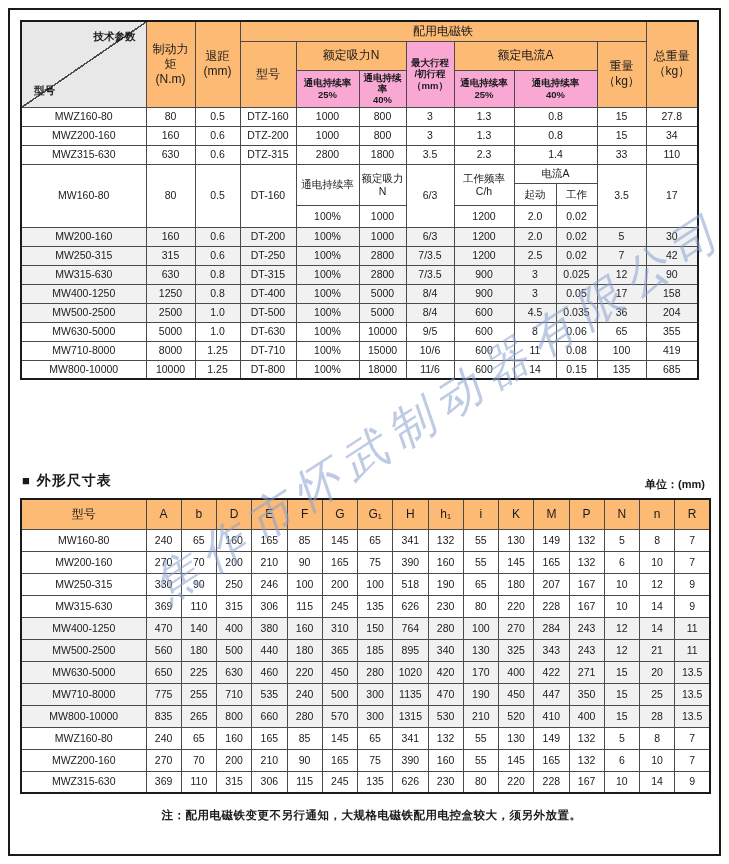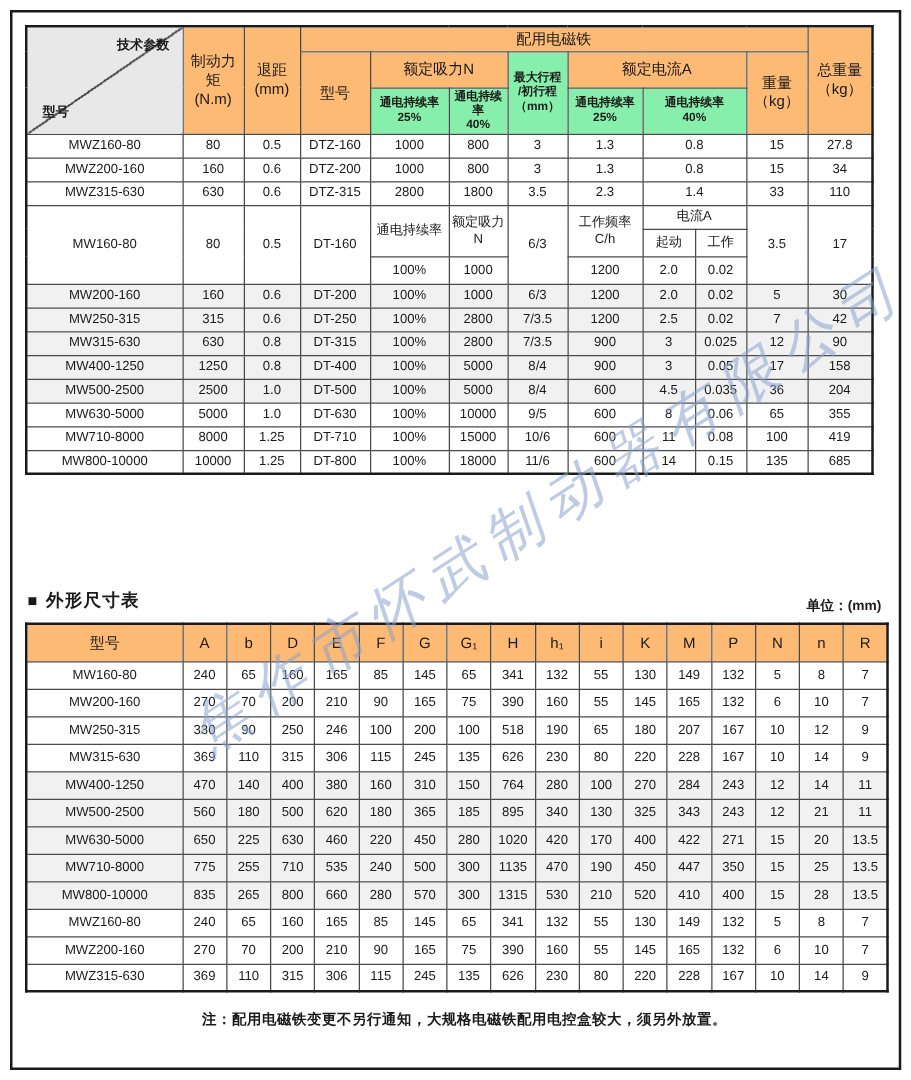--- a/index.html
+++ b/index.html
@@ -20,21 +20,21 @@
 
   table { border-collapse:collapse; table-layout:fixed; }
   td {
     border:1px solid #4a4a4a; text-align:center; vertical-align:middle;
     font-size:10.5px; padding:1px 1px; line-height:1.25; white-space:pre-line;
     overflow:hidden;
   }
   .tech-table { width:677px; border:2px solid #1a1a1a; }
   .dim-table  { width:689px; border:2px solid #1a1a1a; margin-top:6px; }
   .hdr { background:#fdba74; font-weight:normal; font-size:12px; }
-  .hdr-small { background:#86efac; font-weight:bold; font-size:9.5px; line-height:1.2; }
+  .hdr-small { background:#f9a8d4; font-weight:bold; font-size:9.5px; line-height:1.2; }
   .tech-table tbody td { height:19px; }
   .dim-table tbody td { height:22px; font-size:10.5px; }
   .dim-table .hdr td, .dim-table td.hdr { height:30px; }
 
   
   .corner {
     position:relative; background-color:#e8e8e8;
     background-image:linear-gradient(to bottom right, transparent 49.5%, #4a4a4a 49.5%, #4a4a4a 50.6%, transparent 50.6%);
   }
   .corner .c-top { position:absolute; top:8px; right:10px; font-weight:bold; font-size:10.5px; }
@@ -423,21 +423,21 @@
           <td>243</td>
           <td>12</td>
           <td>14</td>
           <td>11</td>
         </tr>
         <tr>
           <td>MW500-2500</td>
           <td>560</td>
           <td>180</td>
           <td>500</td>
-          <td>620</td>
+          <td>440</td>
           <td>180</td>
           <td>365</td>
           <td>185</td>
           <td>895</td>
           <td>340</td>
           <td>130</td>
           <td>325</td>
           <td>343</td>
           <td>243</td>
           <td>12</td>

